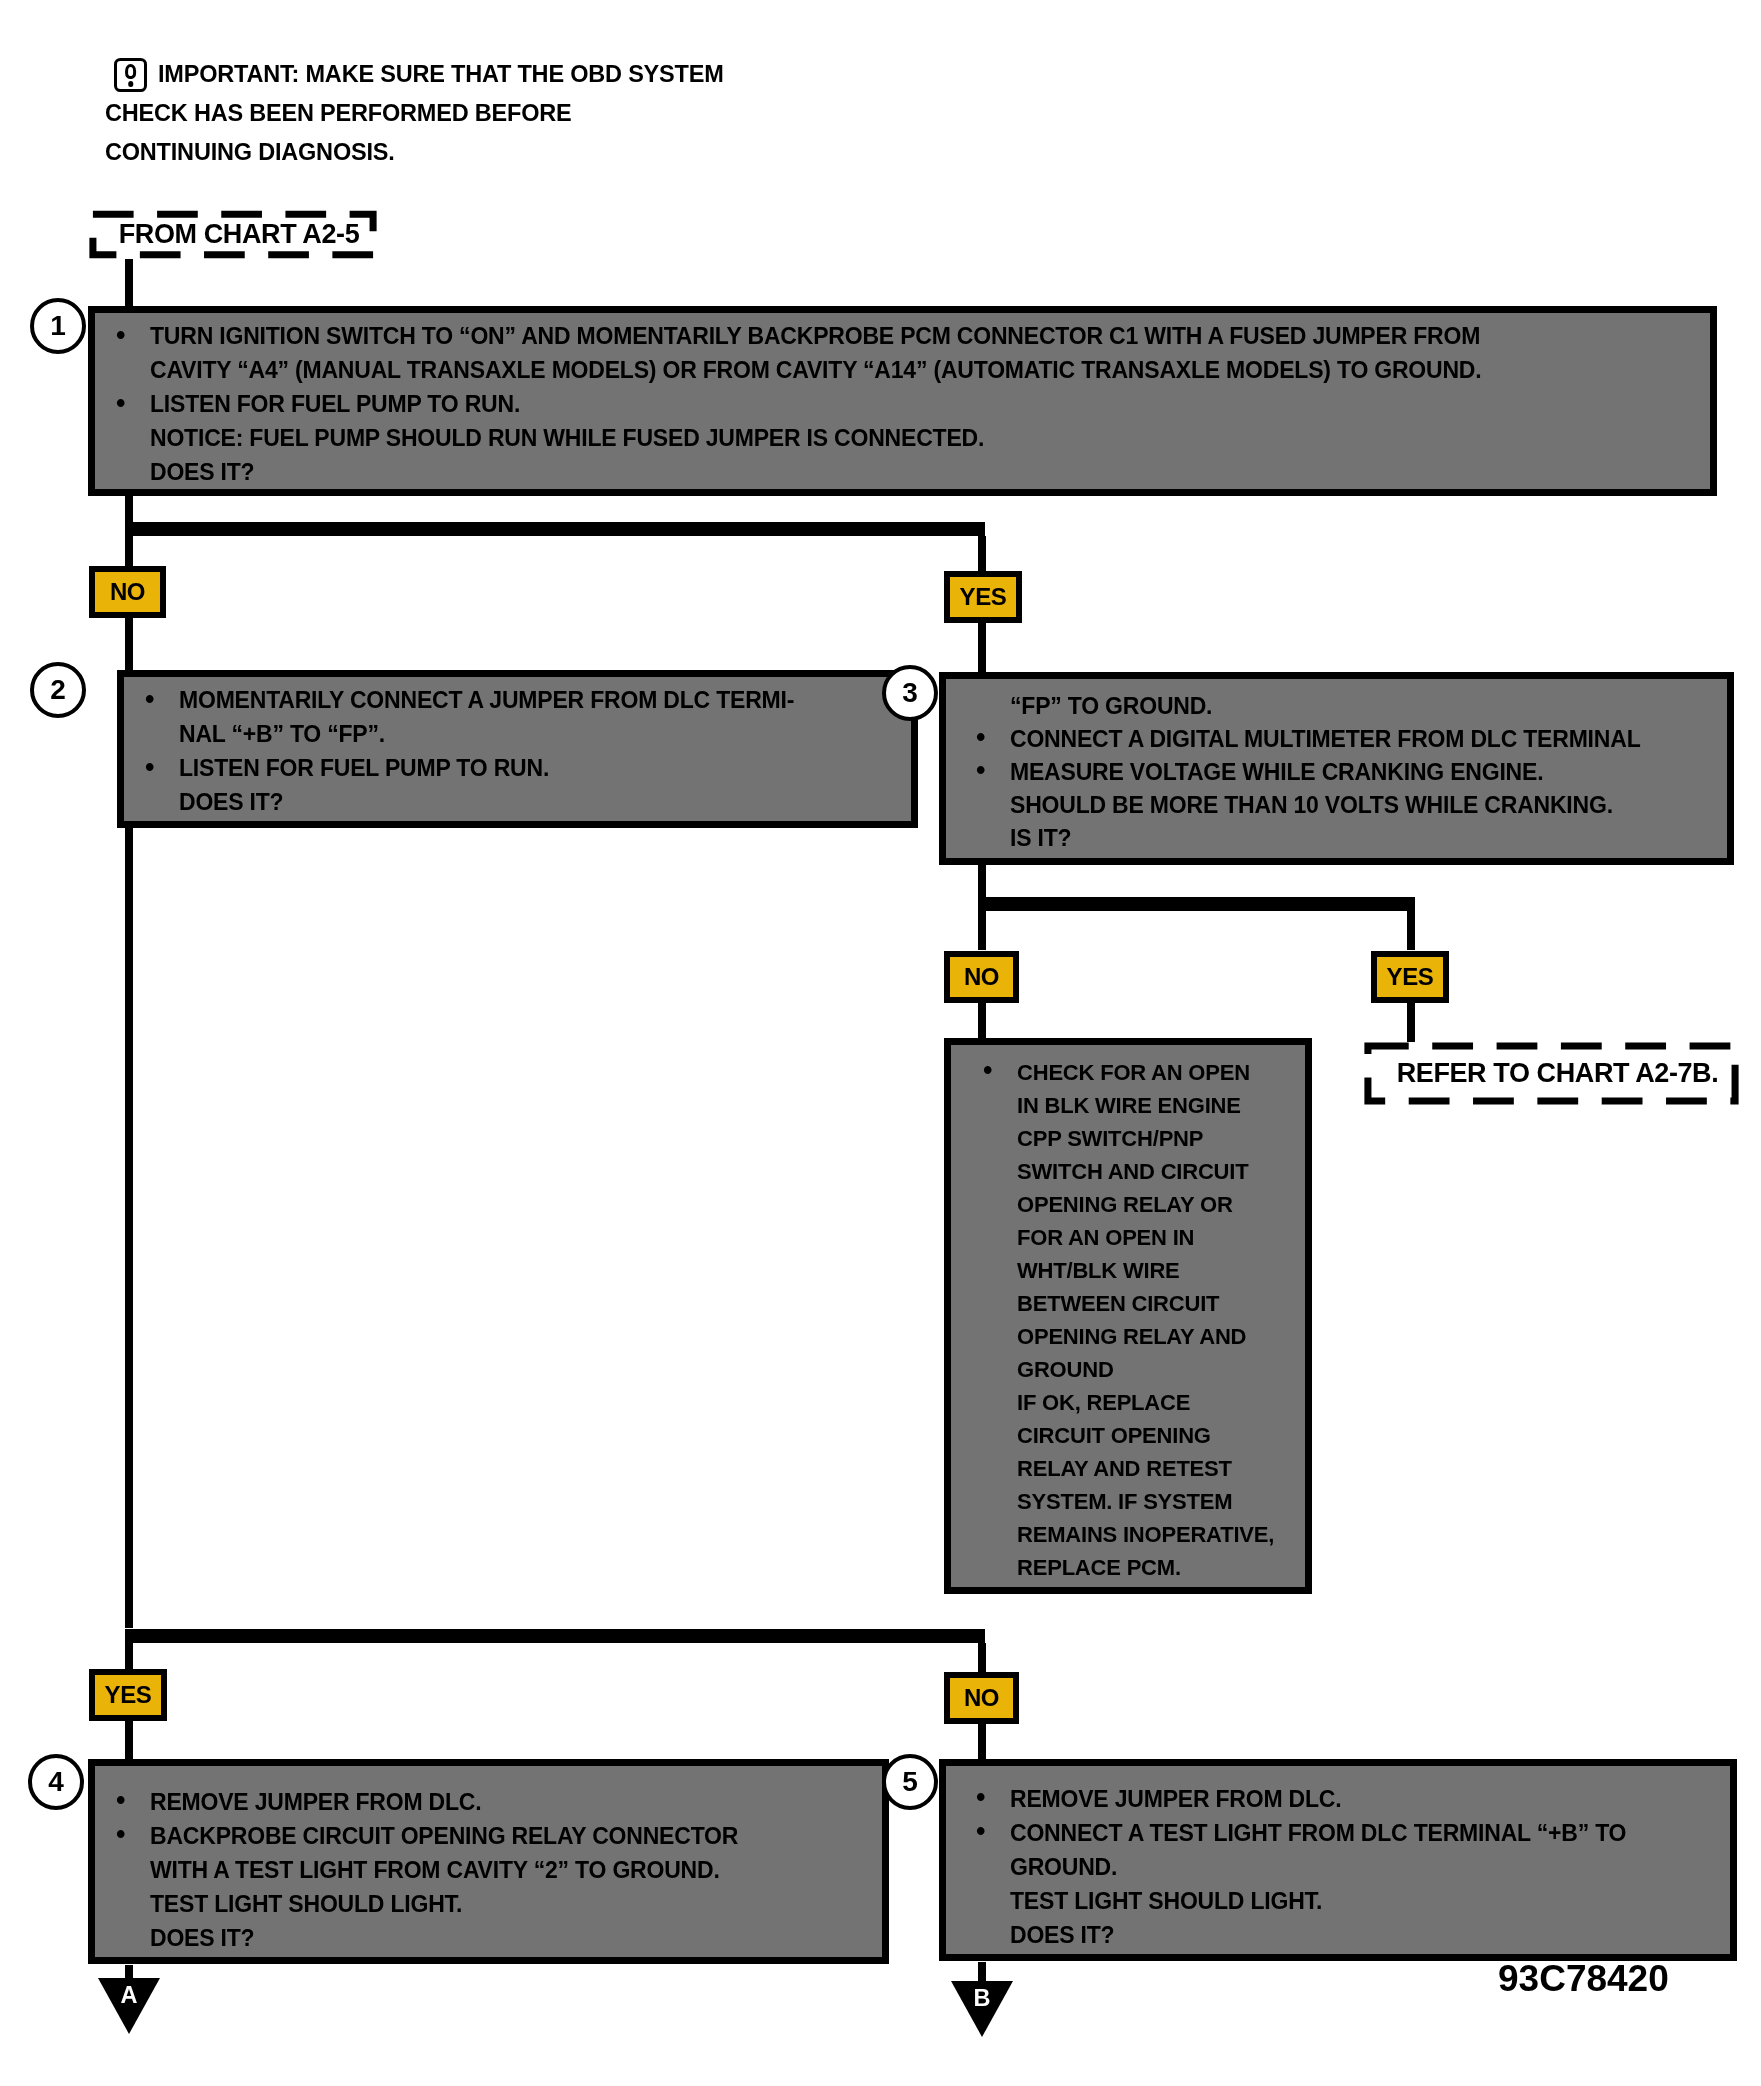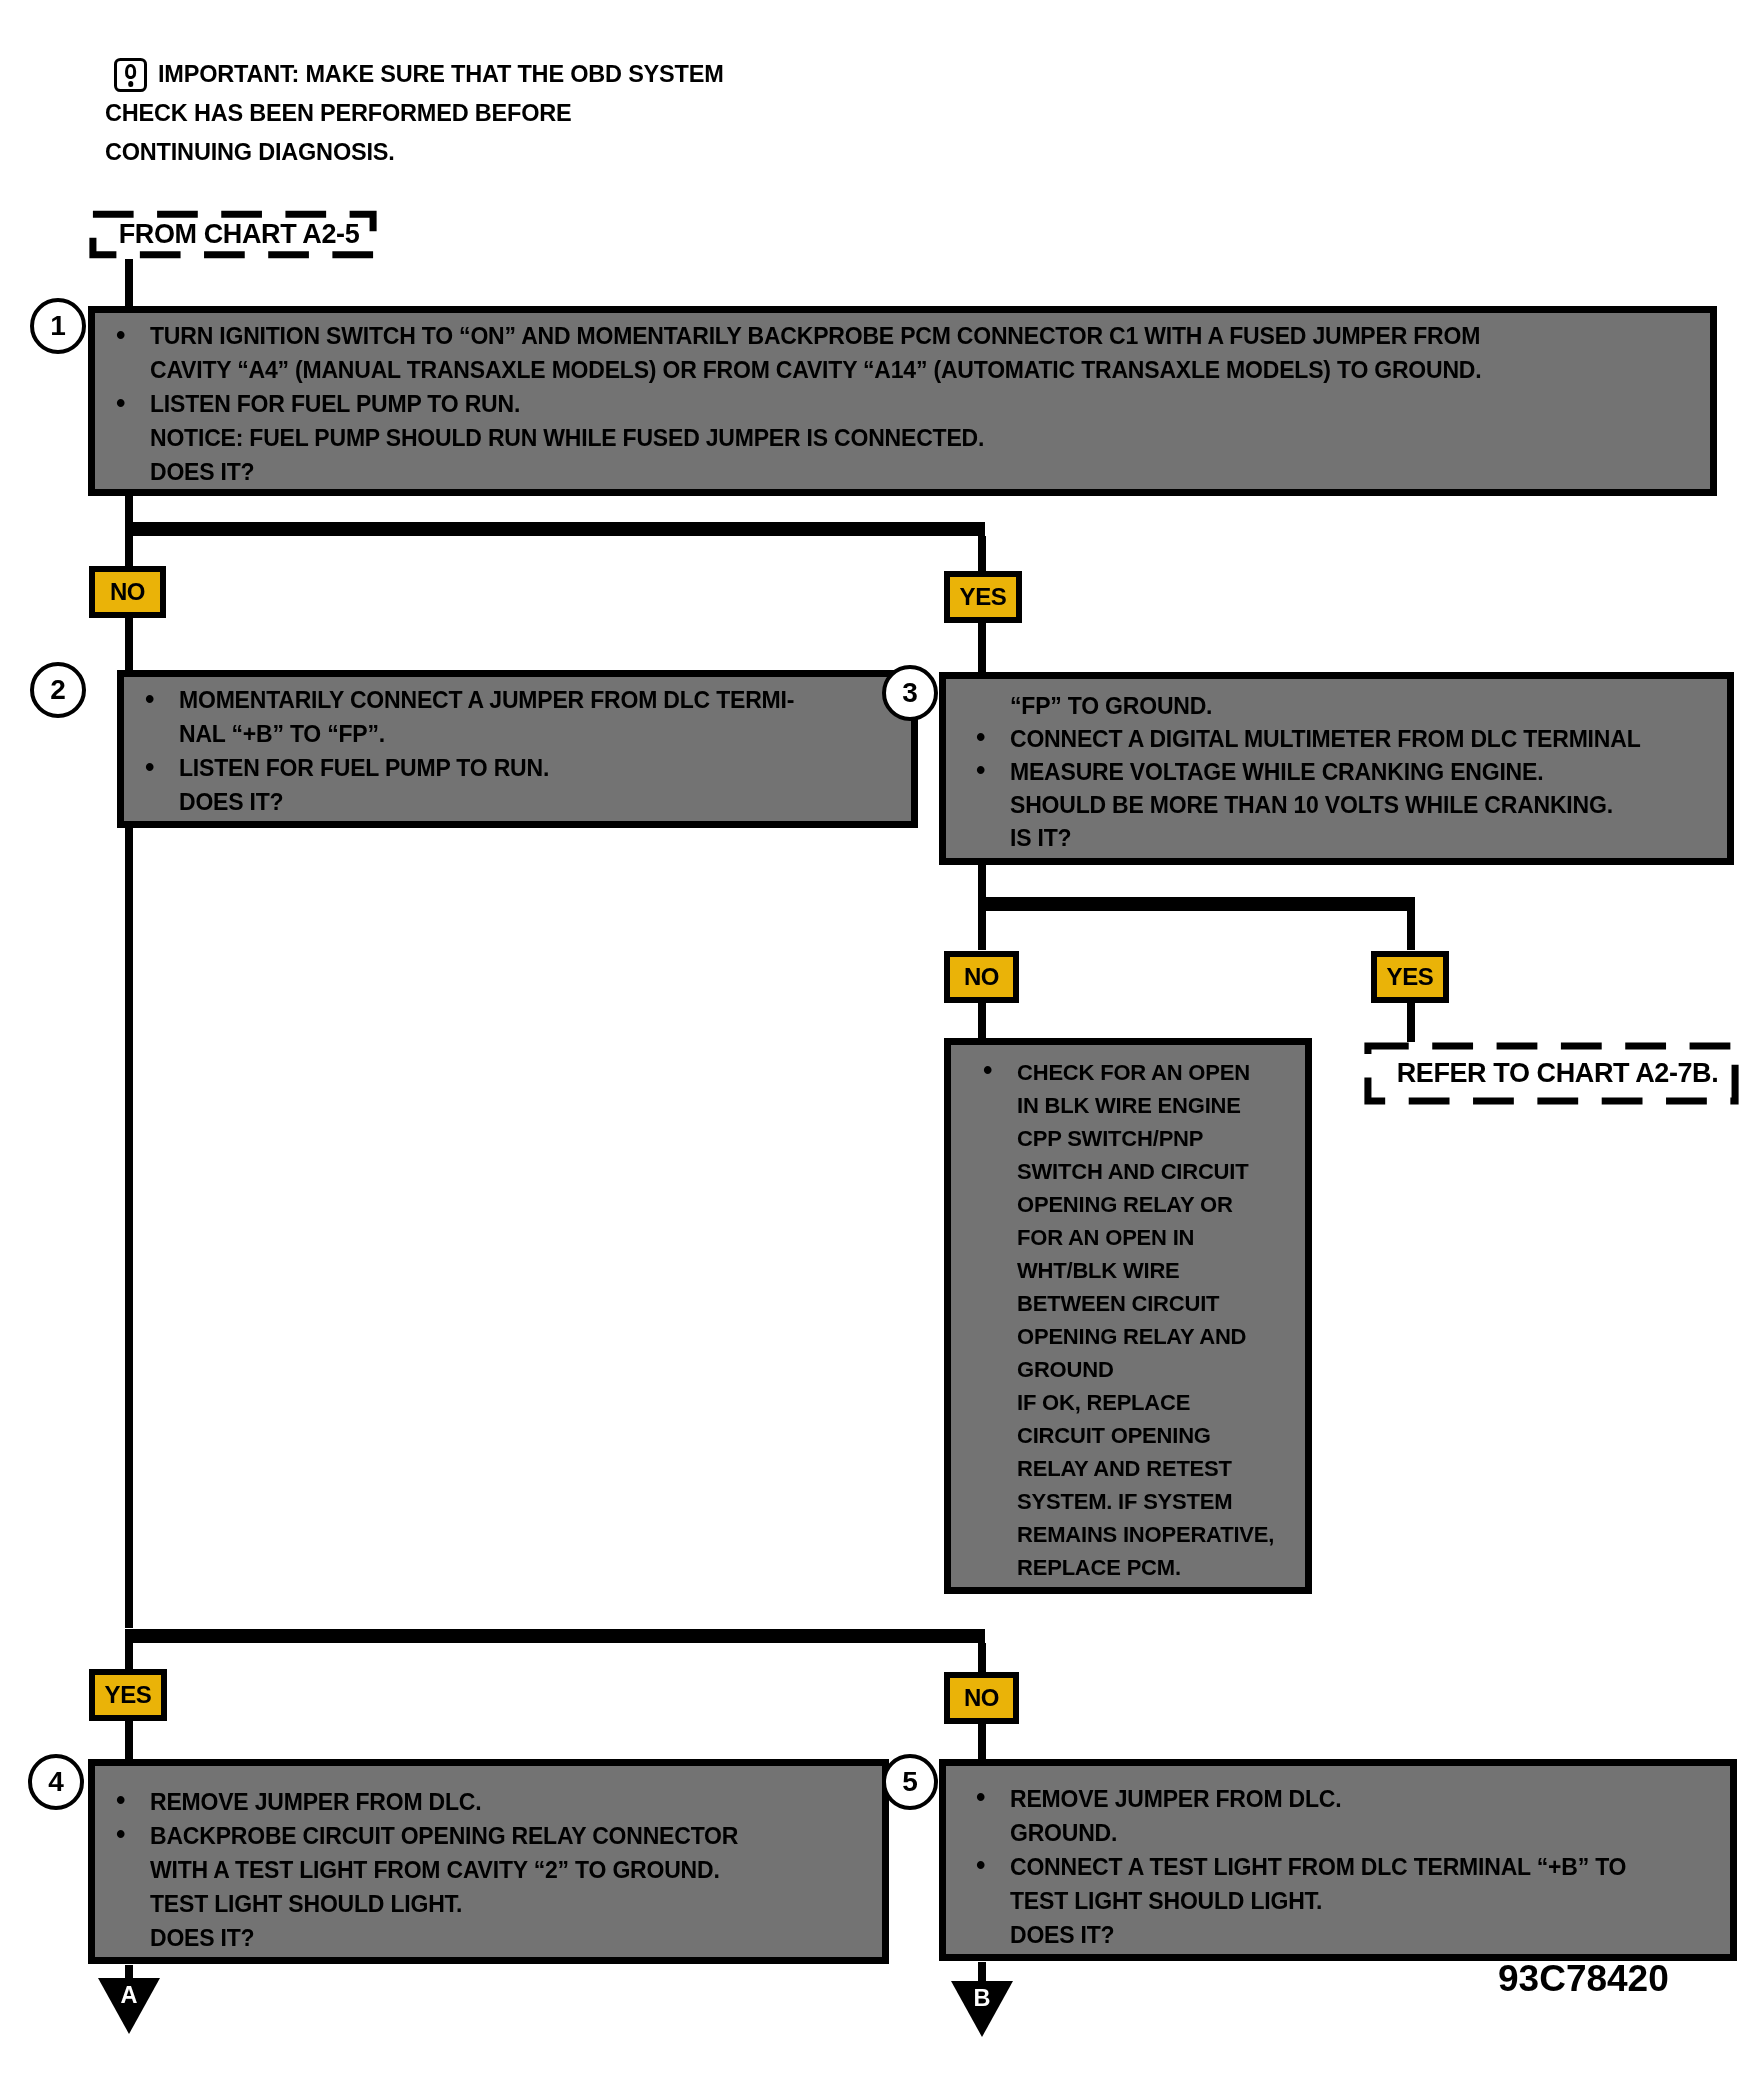--- a/index.html
+++ b/index.html
@@ -156,22 +156,22 @@
     <div class="li b">REMOVE JUMPER FROM DLC.</div>
     <div class="li b">BACKPROBE CIRCUIT OPENING RELAY CONNECTOR</div>
     <div class="li">WITH A TEST LIGHT FROM CAVITY “2” TO GROUND.</div>
     <div class="li">TEST LIGHT SHOULD LIGHT.</div>
     <div class="li">DOES IT?</div>
   </div>
 
   <div class="circ" style="left:882px; top:1754px;">5</div>
   <div class="box" style="left:939px; top:1759px; width:798px; height:202px; padding:15.7px 6.3px 0 64px; line-height:34px;">
     <div class="li b">REMOVE JUMPER FROM DLC.</div>
+    <div class="li b">CONNECT A TEST LIGHT FROM DLC TERMINAL “+B” TO</div>
     <div class="li">GROUND.</div>
-    <div class="li b">CONNECT A TEST LIGHT FROM DLC TERMINAL “+B” TO</div>
     <div class="li">TEST LIGHT SHOULD LIGHT.</div>
     <div class="li">DOES IT?</div>
   </div>
 
   <div class="ln" style="left:125px; top:1965px; width:7.8px; height:13.3px;"></div>
   <div class="tri" style="left:98px; top:1978px;">
     <span class="cap">A</span>
   </div>
 
   <div class="ln" style="left:978px; top:1962px; width:7.8px; height:19.6px;"></div>

